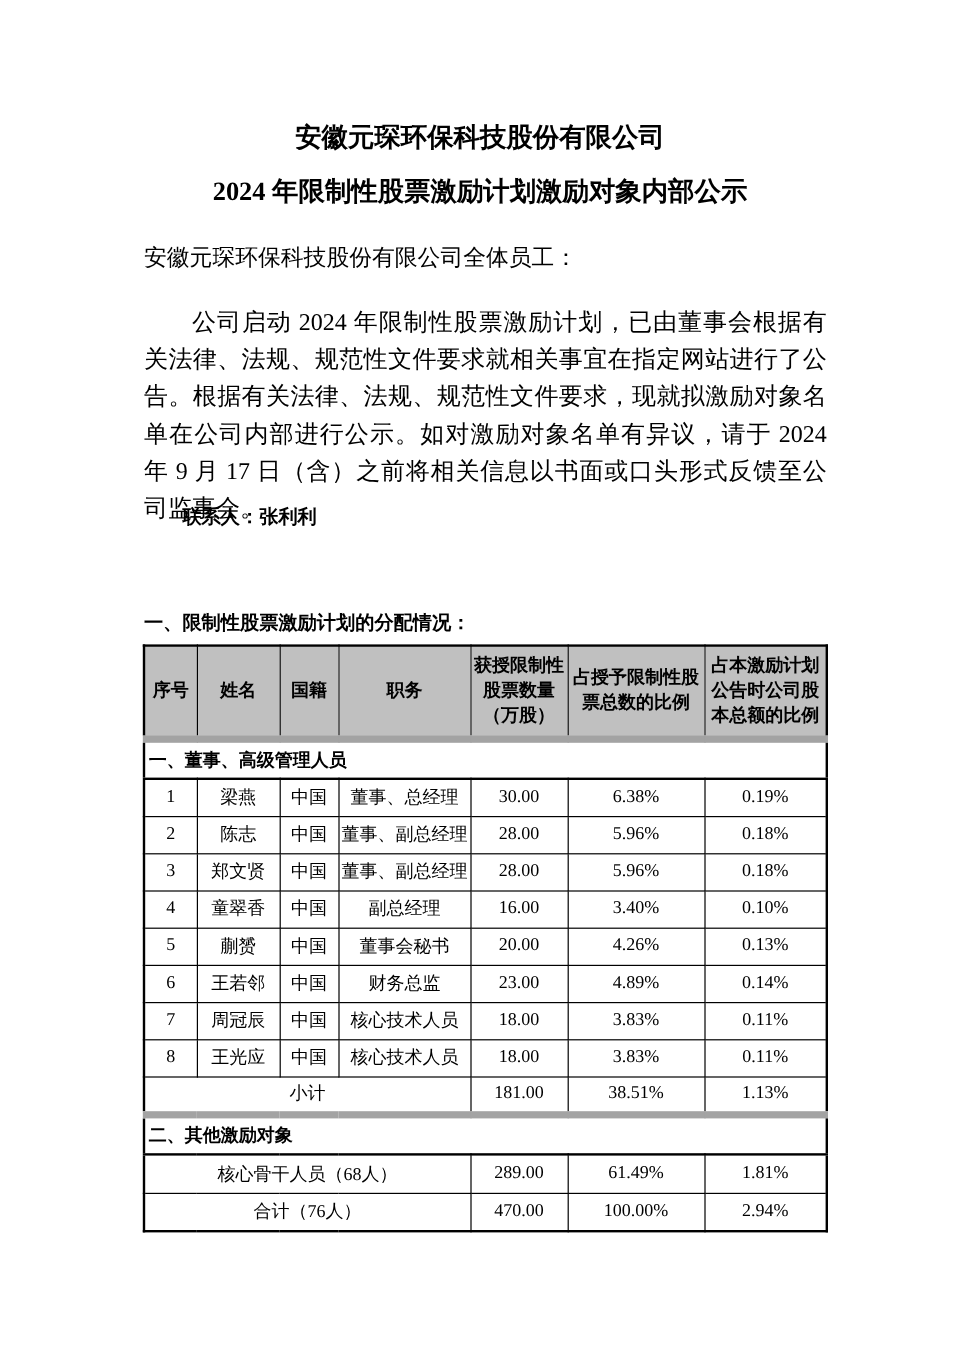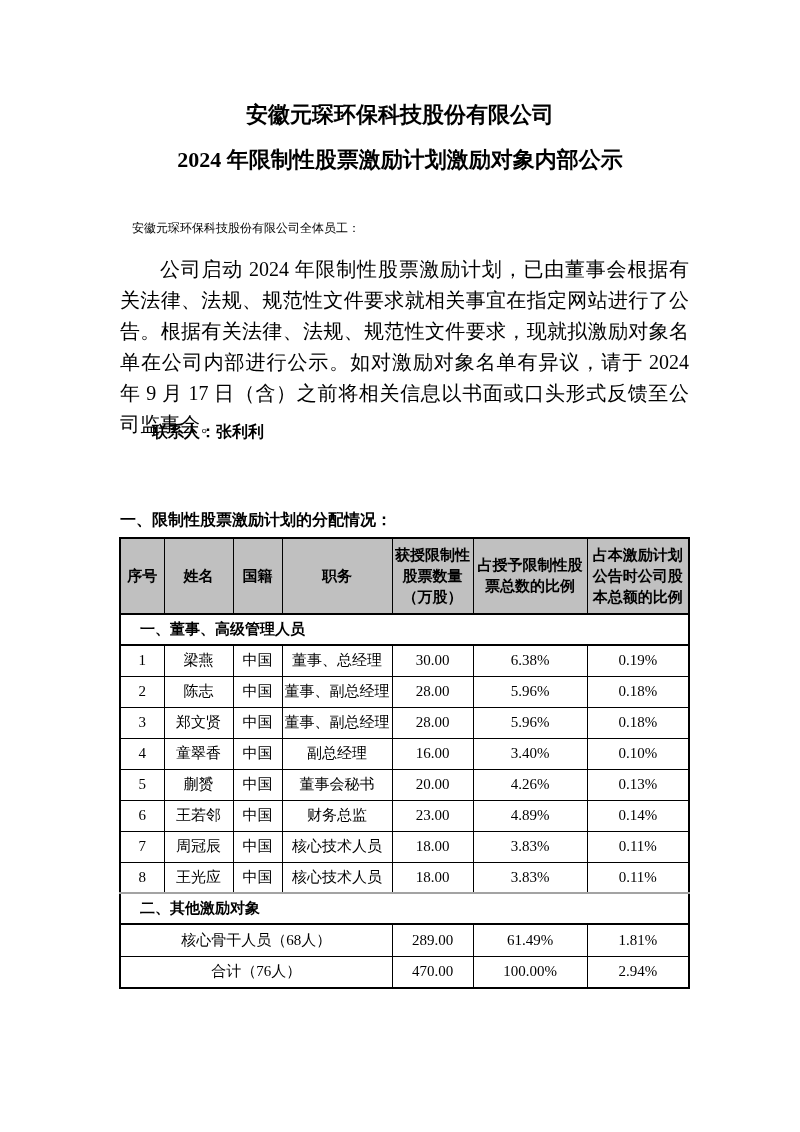--- a/index.html
+++ b/index.html
@@ -26,23 +26,23 @@
     line-height: 28px;
     margin: 0;
   }
   .doc-title.line1 { top: 101px; }
   .doc-title.line2 { top: 146px; }
   .salutation {
     position: absolute;
     top: 204px;
     left: 120px;
     width: 569px;
-    font-size: 12px;
+    font-size: 19px;
     line-height: 24px;
-    margin: 12px;
+    margin: 0;
   }
   .body-paragraph {
     position: absolute;
     top: 254px;
     left: 120px;
     width: 569px;
     font-size: 20px;
     line-height: 31px;
     text-indent: 2em;
     text-align: justify;
@@ -96,22 +96,22 @@
     white-space: pre-line;
     line-height: 21px;
     height: 72px;
     border-bottom: 2px solid #000000;
   }
   table.alloc tr.data-row { height: 31px; }
   table.alloc tr.section-row td {
     text-align: left;
     font-weight: 700;
     height: 27px;
-    padding-left: 19px;
-    border-top: 2px solid #a3a3a3;
+    padding-left: 3px;
+    border-top: 6px solid #a3a3a3;
     border-bottom: 2px solid #000000;
   }
   table.alloc tr.summary-row { height: 32px; }
 </style>
 </head>
 <body>
 
 <div class="page">
 
   <h1 class="doc-title line1">安徽元琛环保科技股份有限公司</h1>
@@ -225,20 +225,26 @@
         <tr class="data-row">
           <td>8</td>
           <td>王光应</td>
           <td>中国</td>
           <td>核心技术人员</td>
           <td>18.00</td>
           <td>3.83%</td>
           <td>0.11%</td>
         </tr>
 
+        <tr class="summary-row">
+          <td colspan="4">小计</td>
+          <td>181.00</td>
+          <td>38.51%</td>
+          <td>1.13%</td>
+        </tr>
 
         <tr class="section-row">
           <td colspan="7">二、其他激励对象</td>
         </tr>
 
         <tr class="summary-row">
           <td colspan="4">核心骨干人员（68人）</td>
           <td>289.00</td>
           <td>61.49%</td>
           <td>1.81%</td>

